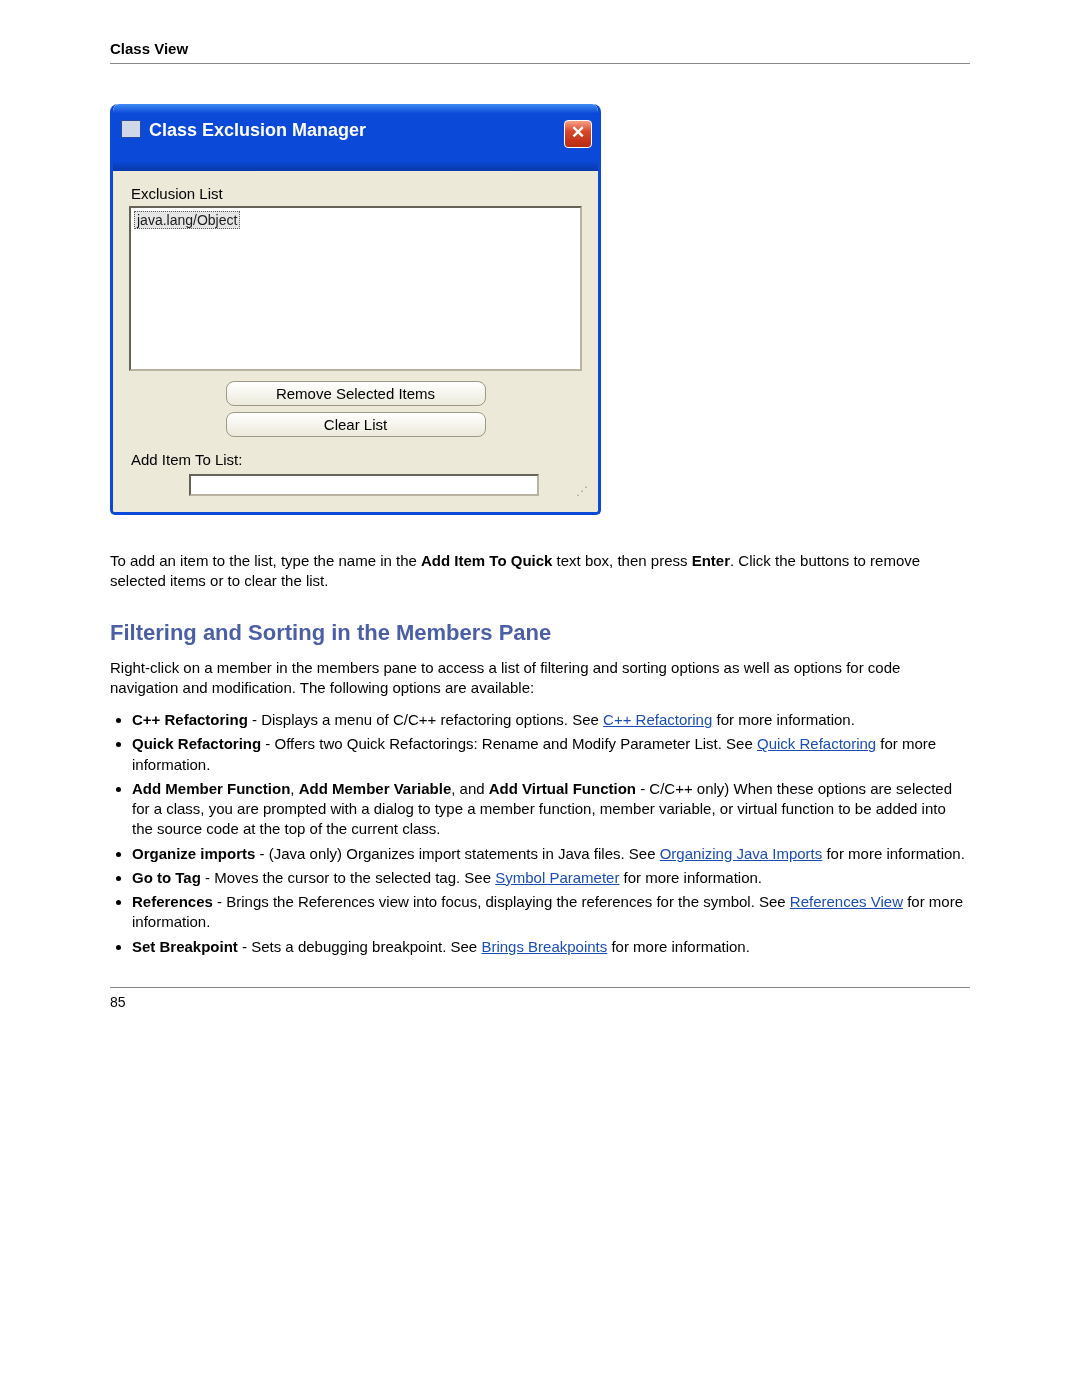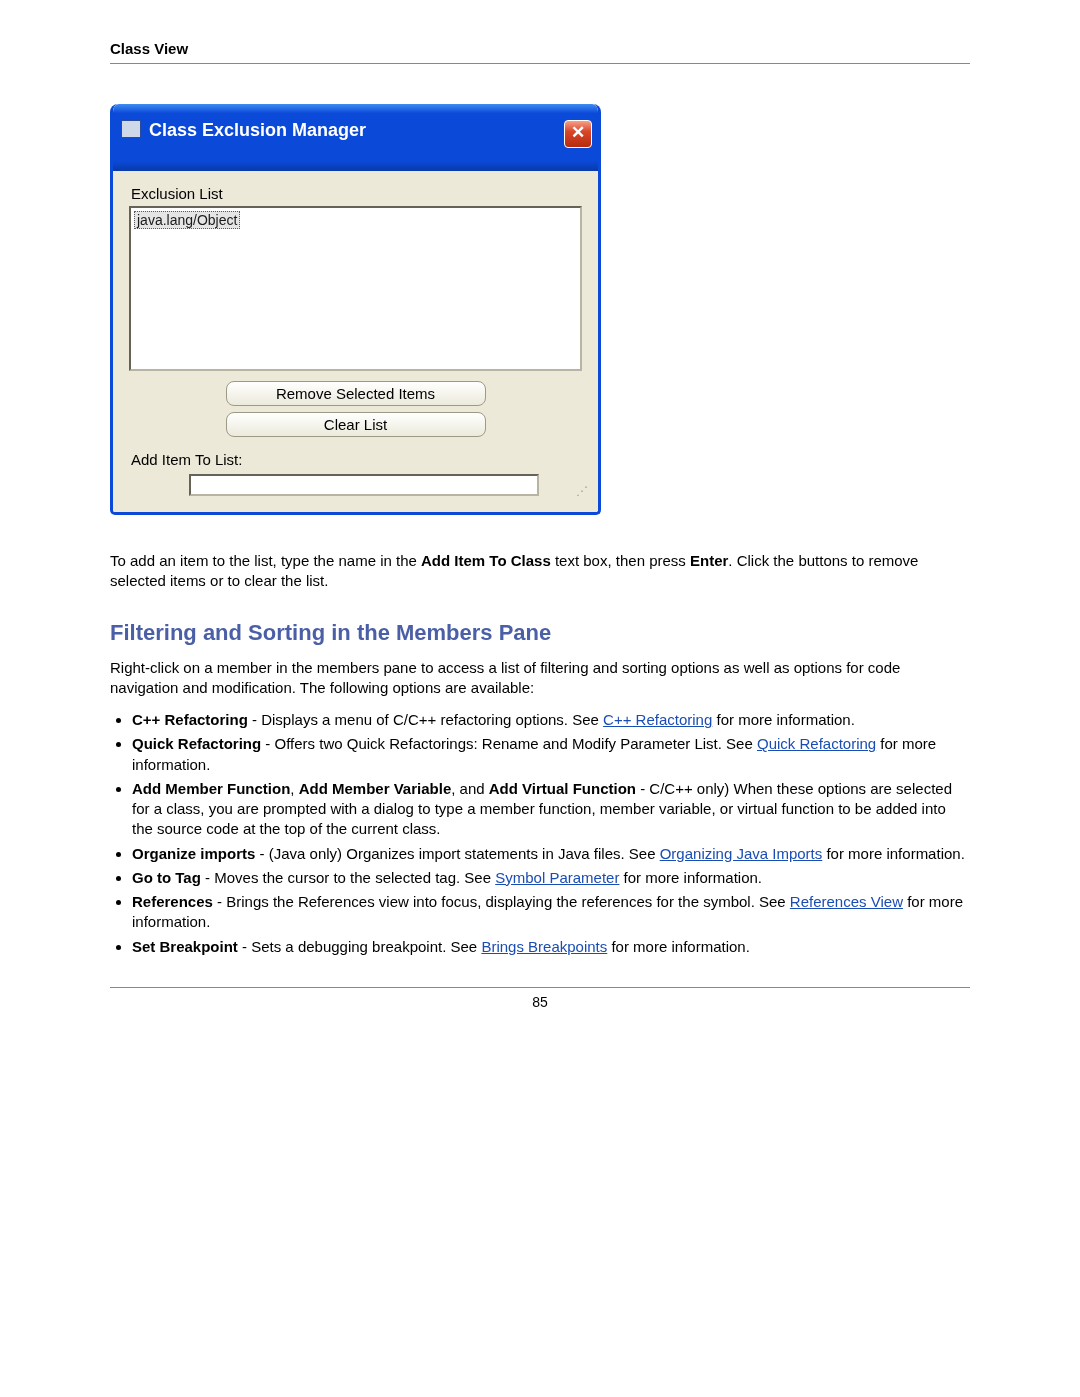--- a/index.html
+++ b/index.html
@@ -146,21 +146,21 @@
     line-height: 1.35;
   }
   a.link {
     color: #1a4db3;
     text-decoration: underline;
   }
   .footer {
     border-top: 1px solid #888;
     margin-top: 30px;
     padding-top: 6px;
-    text-align: center;
+    text-align: left;
     font-size: 14px;
   }
 </style>
 </head>
 <body>
 
 <div class="page">
 
   <div class="header-line">Class View</div>
 
@@ -181,21 +181,21 @@
       <div class="btn-row">
         <button class="xp-button">Clear List</button>
       </div>
       <div class="add-label">Add Item To List:</div>
       <input class="add-input" type="text" value="" style="">
       <div class="resize-grip">⋰</div>
     </div>
   </div>
 
   <p>
-    <span>To add an item to the list, type the name in the </span><b>Add Item To Class</b><span> text box, then press </span><b>Enter</b><span>. Click the buttons to remove selected items or to clear the list.</span>
+    <span>To add an item to the list, type the name in the </span><b>Add Item To Quick</b><span> text box, then press </span><b>Enter</b><span>. Click the buttons to remove selected items or to clear the list.</span>
   </p>
 
   <h2 class="section">Filtering and Sorting in the Members Pane</h2>
 
   <p>Right-click on a member in the members pane to access a list of filtering and sorting options as well as options for code navigation and modification. The following options are available:</p>
 
   <ul class="bullets">
     <li>
       <b>C++ Refactoring</b><span> - Displays a menu of C/C++ refactoring options. See </span><a class="link" href="#">C++ Refactoring</a><span> for more information.</span>
     </li>

